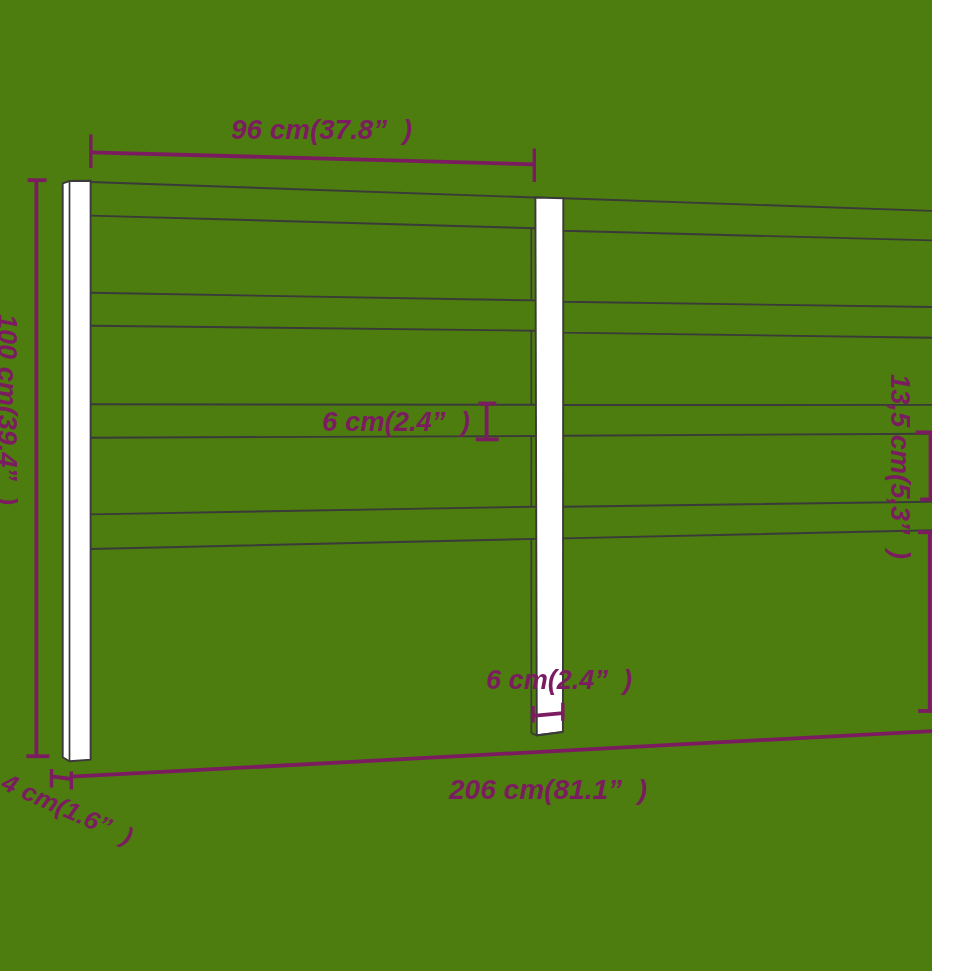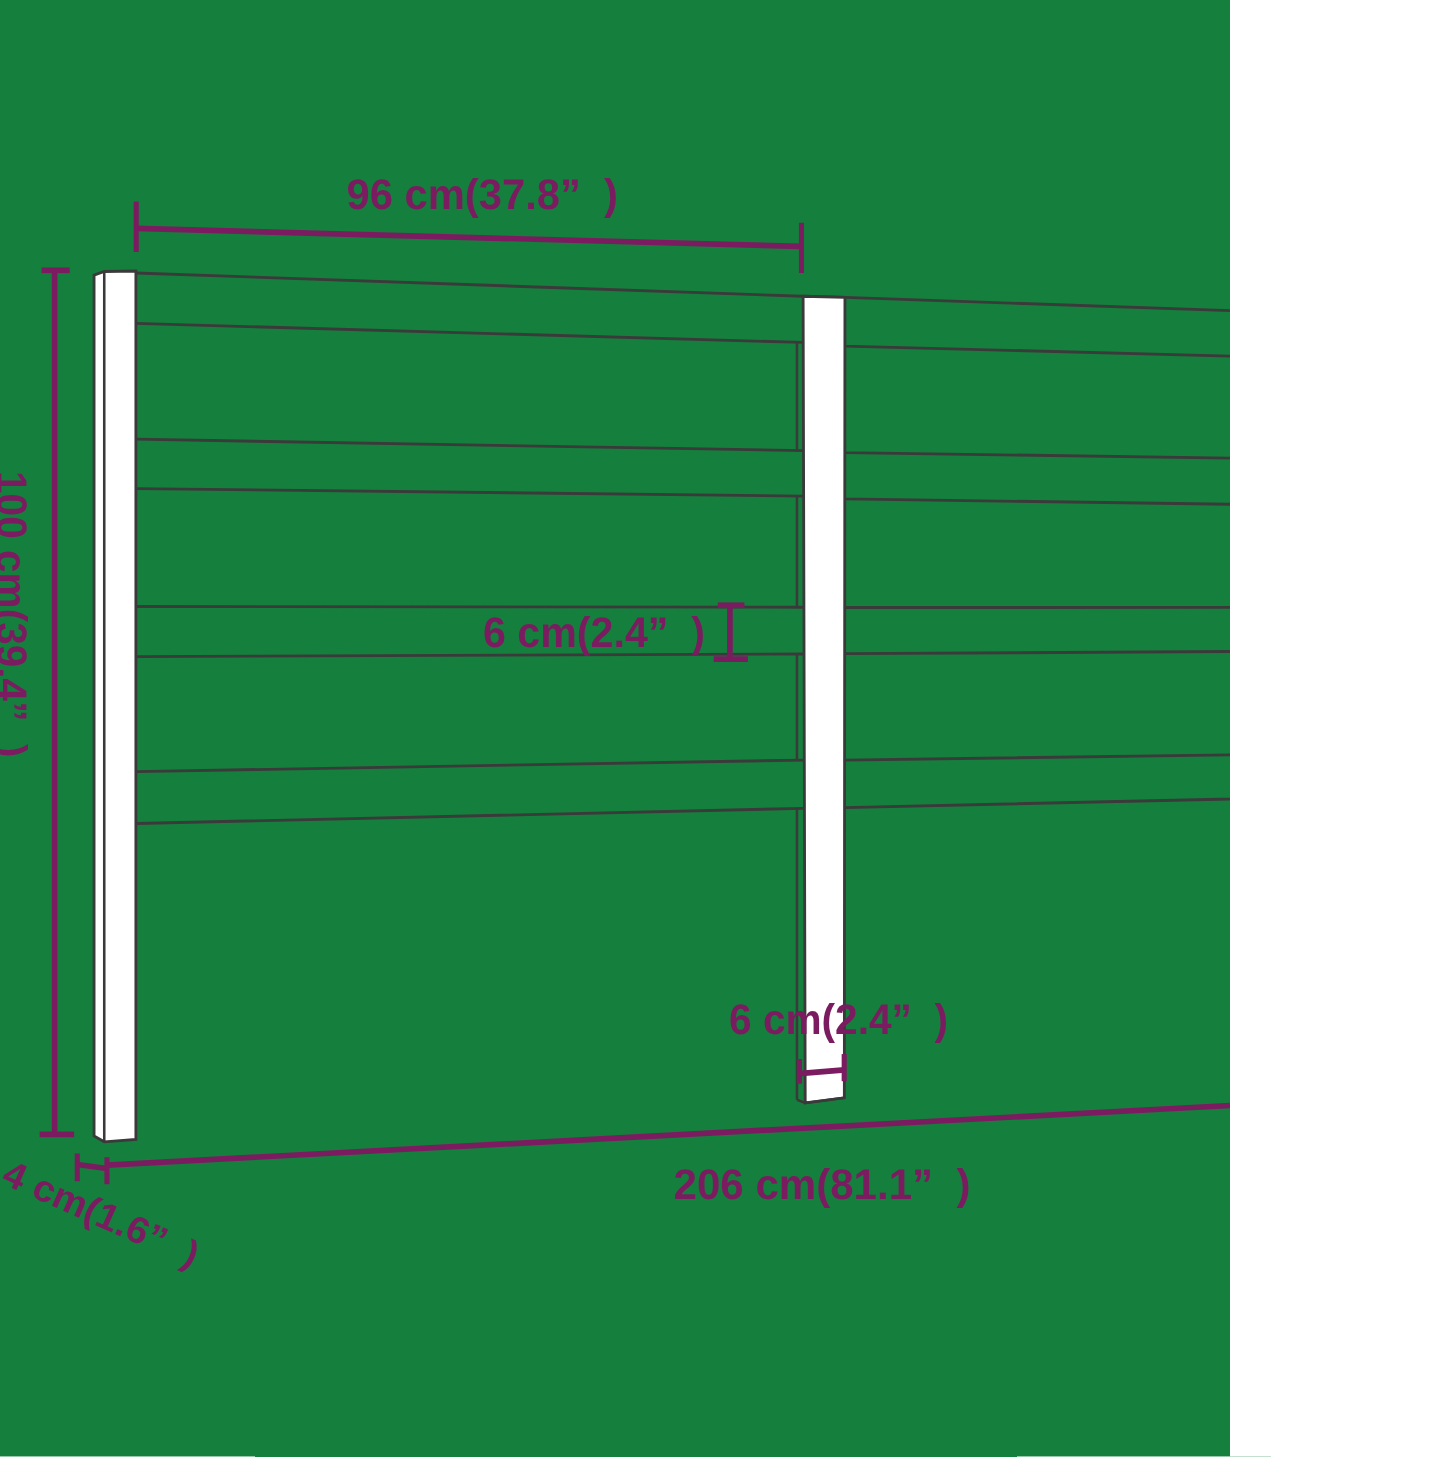--- a/index.html
+++ b/index.html
@@ -1,16 +1,16 @@
 <!DOCTYPE html>
 <html><head>
 <meta charset="utf-8">
 <style>
   html,body{margin:0;padding:0;background:#ffffff;}
-  .wrap{position:relative;width:820px;height:971px;overflow:hidden;background:#15803d;}
+  .wrap{position:relative;width:932px;height:971px;overflow:hidden;background:#4d7c0f;font-style:italic;}
   svg{display:block;}
   text{font-family:"Liberation Sans",sans-serif;font-weight:bold;fill:#7b1c61;}
 </style>
 </head>
 <body>
 <div class="wrap">
 <svg width="970" height="971" viewBox="0 0 970 971" xmlns="http://www.w3.org/2000/svg">
 <g fill="none" stroke="#3a3a3a" stroke-width="1.9">
 
   <polyline points="90.6,182.0 535.4,197.5 563.3,198.3 947.5,211.4 964.5,212.2"></polyline>

